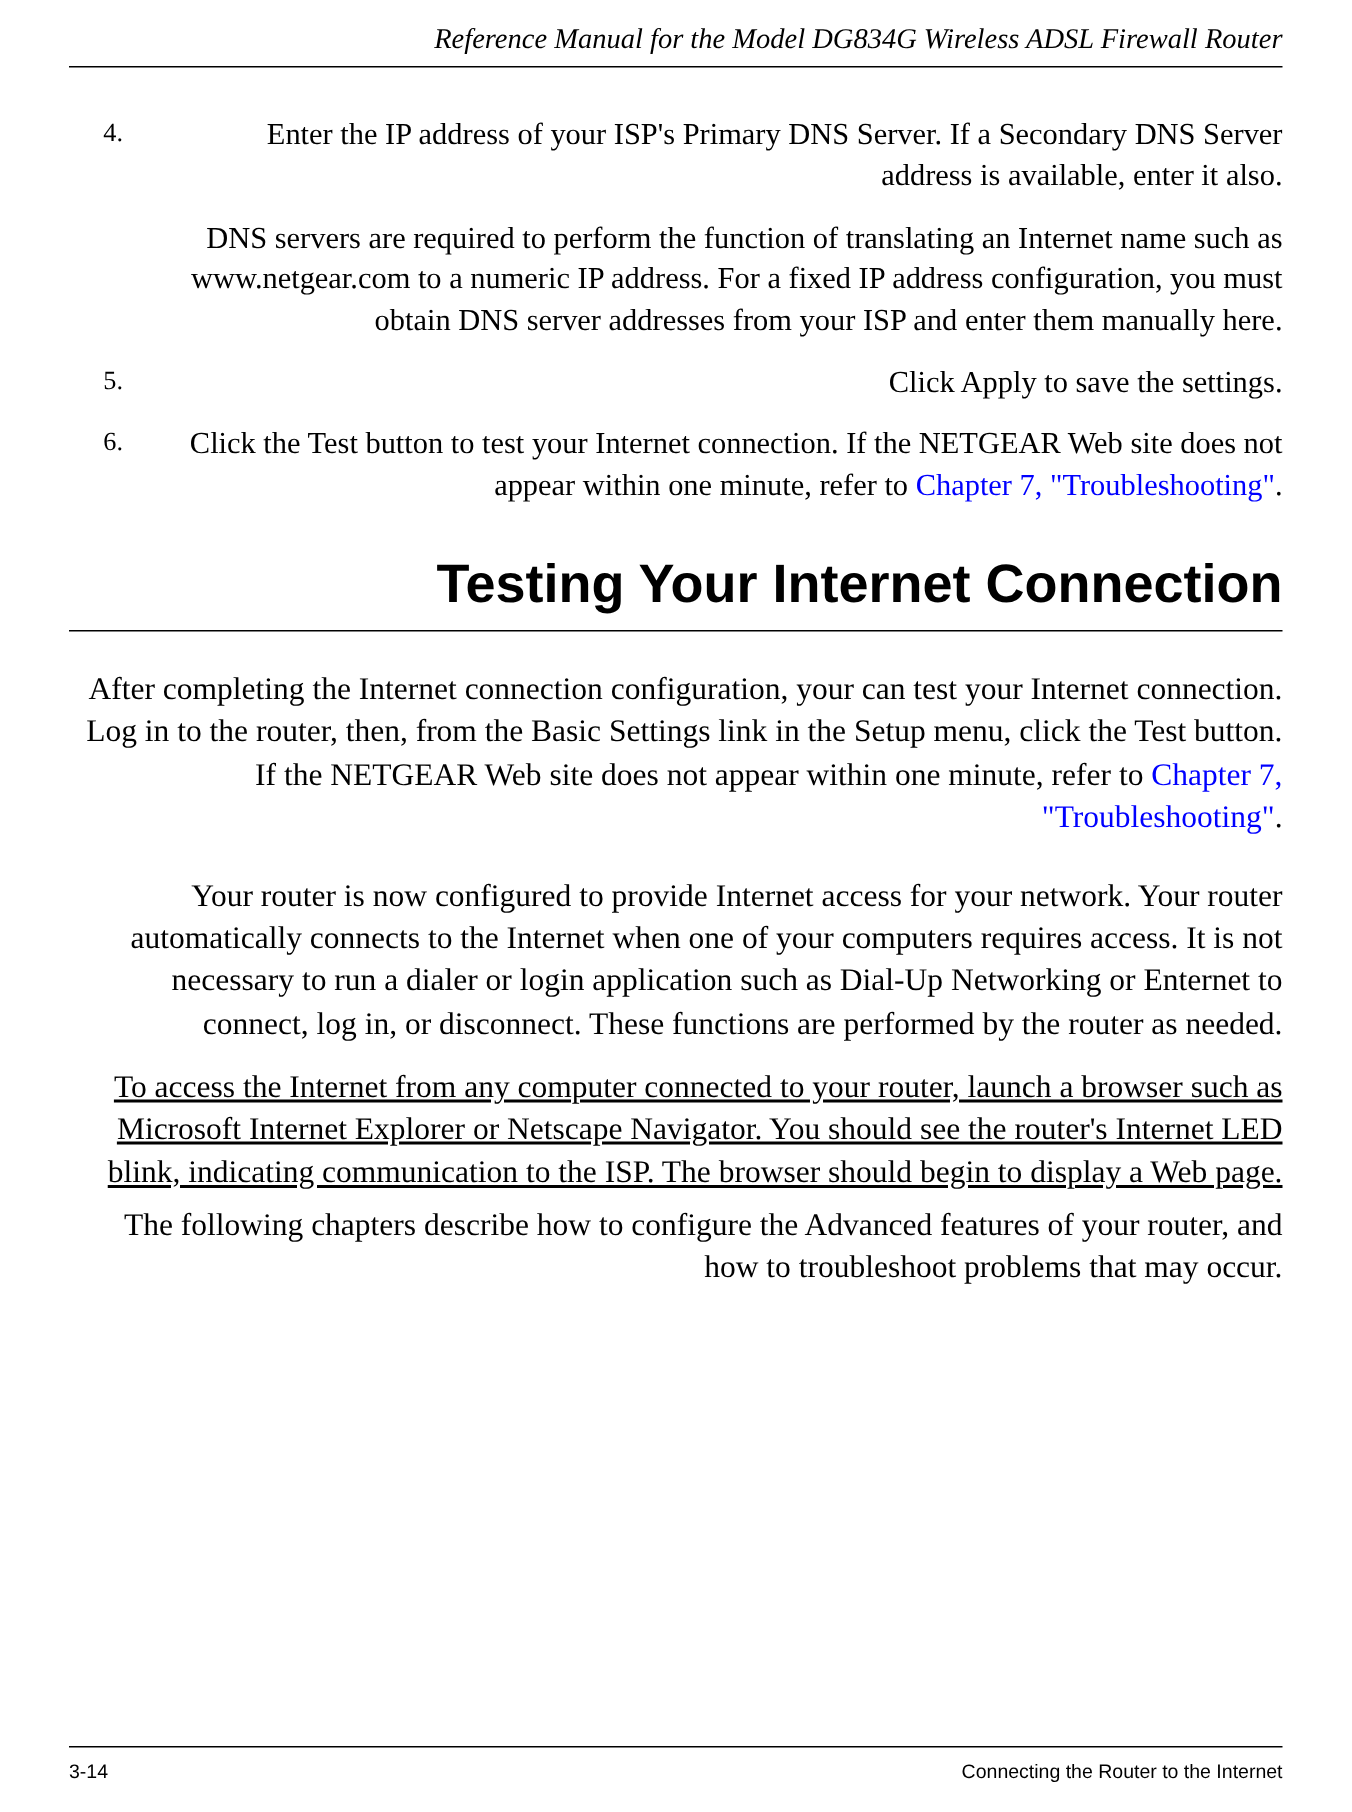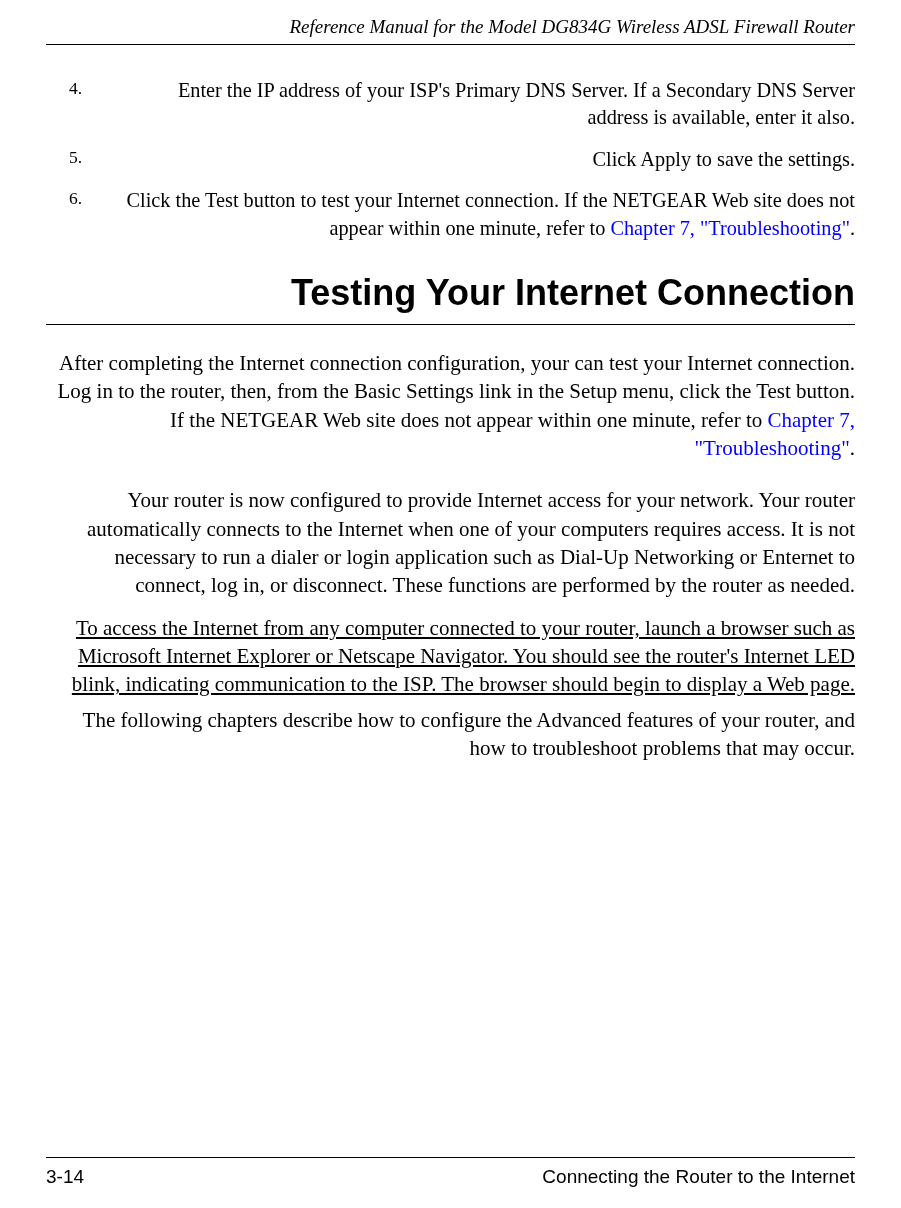--- a/index.html
+++ b/index.html
@@ -67,36 +67,37 @@
       color: #0000ff;
     }
     .footer {
       position: absolute;
       bottom: 20px;
       left: 46px;
       right: 46px;
       border-top: 1.5px solid #000;
       padding-top: 8px;
       font-family: Arial, Helvetica, sans-serif;
-      font-size: 19px;
+      font-size: 13px;
       display: flex;
       justify-content: space-between;
     }
   </style>
 </head>
 <body>
 
 <div class="header">
   <span>Reference Manual for the Model DG834G Wireless ADSL Firewall Router</span>
 </div>
 
 <div class="list-item">
   <div class="list-num">4.</div>
   <div class="list-content">
     <span>Enter the IP address of your ISP's Primary DNS Server. If a Secondary DNS Server address is available, enter it also.</span>
+    <div class="list-sub">DNS servers are required to perform the function of translating an Internet name such as www.netgear.com to a numeric IP address. For a fixed IP address configuration, you must obtain DNS server addresses from your ISP and enter them manually here.</div>
   </div>
 </div>
 
 <div class="list-item">
   <div class="list-num">5.</div>
   <div class="list-content">
     <span>Click Apply to save the settings.</span>
   </div>
 </div>
 

